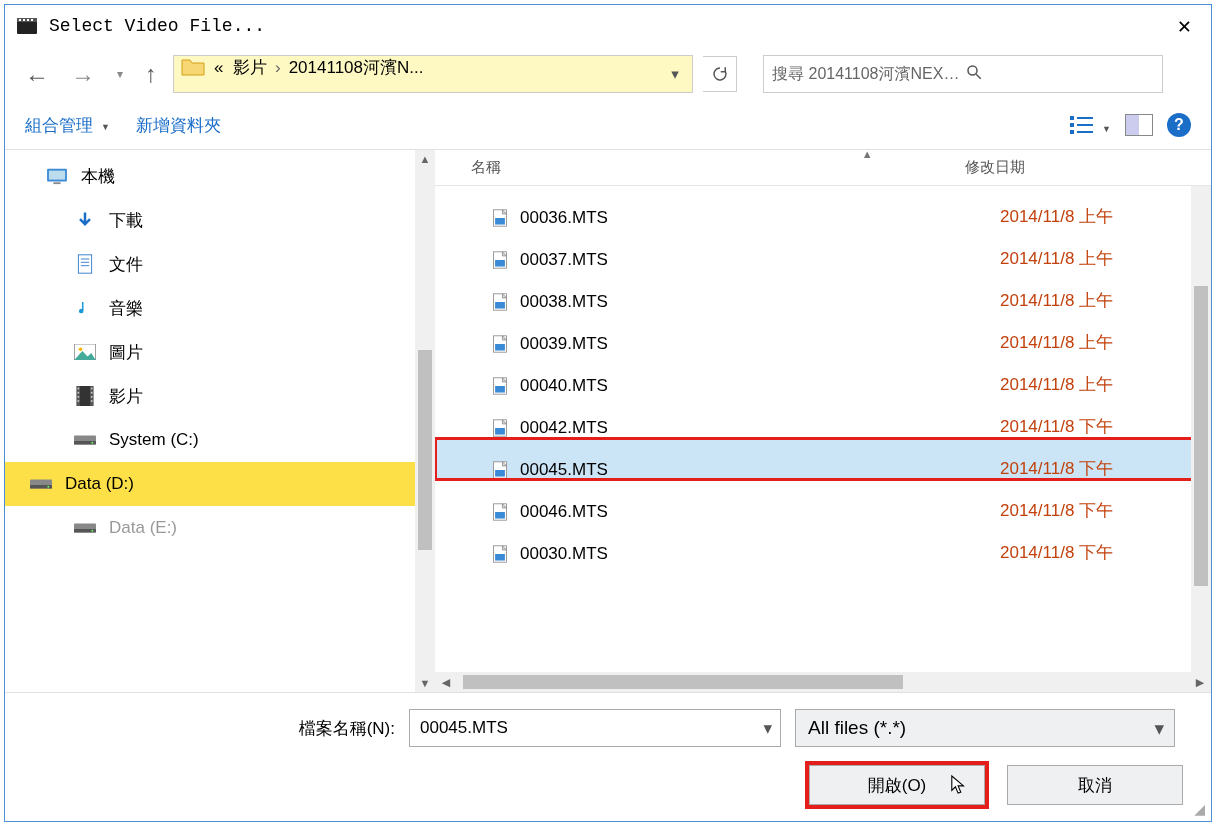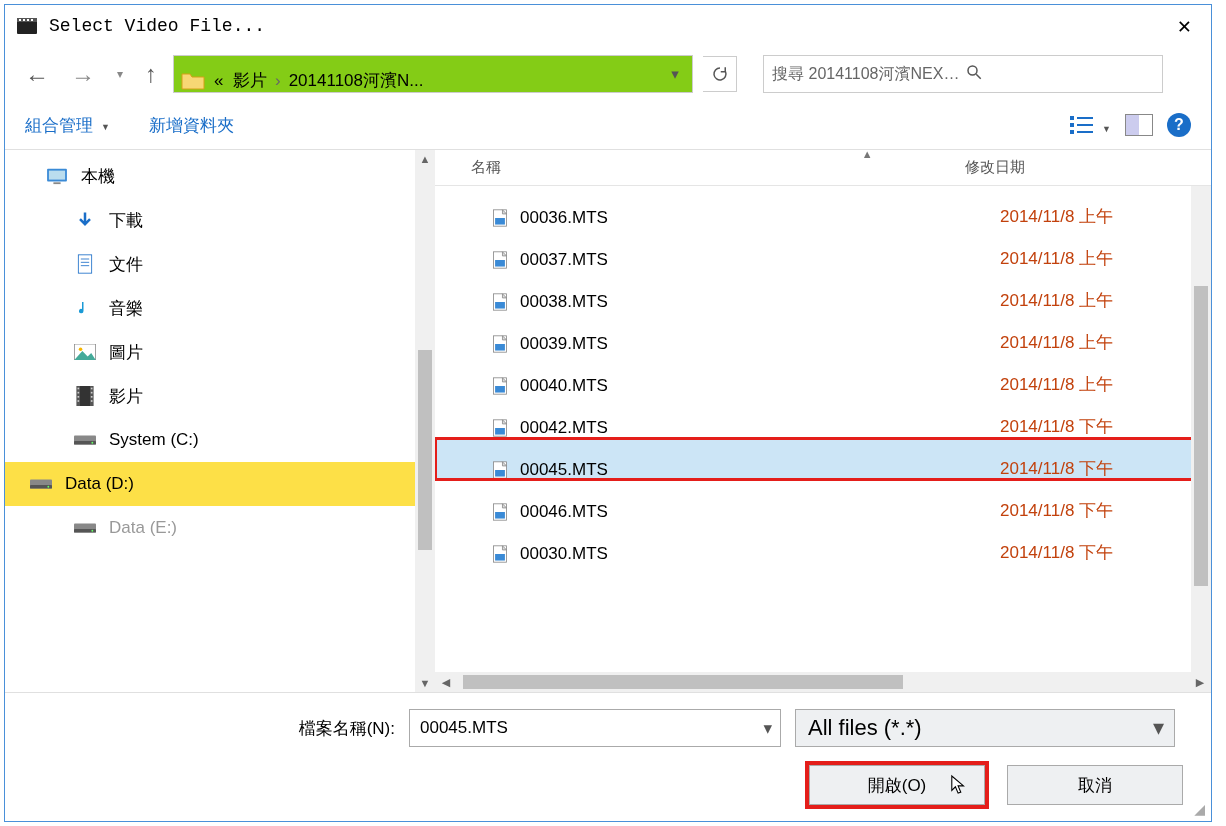--- a/index.html
+++ b/index.html
@@ -6,31 +6,31 @@
 body { font-family: "Microsoft JhengHei", "Segoe UI", sans-serif; font-size: 15px; background: #fff; color: #000; width: 1226px; height: 826px; overflow: hidden; }
 .dialog { width: 1208px; height: 818px; border: 1px solid #4a90d9; margin: 4px; display: flex; flex-direction: column; background: #fff; }
 .titlebar { display: flex; align-items: center; padding: 6px 10px; height: 42px; font-family: Liberation Mono, monospace; }
 .titlebar .app-icon { width: 24px; height: 24px; margin-right: 10px; }
 .titlebar .title { flex: 1; font-size: 18px; color: #000; }
 .titlebar .close { font-size: 22px; padding: 2px 10px; cursor: pointer; color: #000; }
 
 .navrow { display: flex; align-items: center; padding: 8px 14px; gap: 10px; }
 .nav-arrow { color: #888; font-size: 24px; padding: 2px 6px; }
 .nav-arrow.active { color: #555; }
-.path-box { flex: 1; display: flex; align-items: flex-end; border: 1px solid #ccc; height: 38px; background: #84cc16; max-width: 520px; }
+.path-box { flex: 1; display: flex; align-items: flex-start; border: 1px solid #ccc; height: 38px; background: #fef9c3; max-width: 520px; }
 .folder-icon { width: 26px; height: 22px; margin: 0 6px; display: inline-flex; align-items: center; justify-content: center; }
 .path-text { flex: 1; color: #000; font-size: 17px; padding-left: 2px; white-space: nowrap; overflow: hidden; }
 .path-drop, .refresh-btn { width: 34px; height: 36px; display: flex; align-items: center; justify-content: center; color: #555; }
 .refresh-box { border: 1px solid #ccc; border-left: none; }
 .search-box { width: 400px; border: 1px solid #ccc; height: 38px; display: flex; align-items: center; padding: 0 8px; color: #666; margin-left: 16px; }
 .search-box span { flex: 1; font-size: 16px; white-space: nowrap; overflow: hidden; text-overflow: ellipsis; }
 .search-icon { color: #555; font-size: 16px; margin-left: 4px; }
 
 .toolbar { display: flex; align-items: center; padding: 8px 20px 8px 20px; height: 48px; }
-.toolbar .left { flex: 1; display: flex; gap: 39px; }
+.toolbar .left { flex: 1; display: flex; gap: 26px; }
 .toolbar a { color: #1a6ec8; font-size: 17px; cursor: pointer; display: flex; align-items: center; gap: 4px; }
 .toolbar .right { display: flex; align-items: center; gap: 14px; }
 .view-btn { display: flex; align-items: center; gap: 4px; color: #1a6ec8; font-size: 20px; }
 .preview-btn { width: 28px; height: 22px; border: 1px solid #888; display: flex; }
 .preview-btn::before { content: ""; width: 50%; background: #cce; }
 .help-btn { width: 24px; height: 24px; border-radius: 50%; background: #1a6ec8; color: #fff; font-weight: bold; display: flex; align-items: center; justify-content: center; font-size: 16px; }
 
 .body { flex: 1; display: flex; border-top: 1px solid #e0e0e0; overflow: hidden; }
 .sidebar { width: 430px; overflow-y: auto; position: relative; }
 .sidebar-inner { padding-top: 4px; }
@@ -61,21 +61,21 @@
 .flist-scroll-h .h-thumb { position: absolute; left: 28px; height: 14px; width: 440px; background: #c0c0c0; top: 3px; }
 .flist-scroll-h .sb-arrow { position: absolute; }
 .flist-scroll-h .sb-arrow.l { left: 2px; }
 .flist-scroll-h .sb-arrow.r { right: 2px; }
 
 .footer { border-top: 1px solid #e0e0e0; padding: 16px 28px 16px 0; }
 .fn-row { display: flex; align-items: center; gap: 14px; margin-bottom: 18px; }
 .fn-label { width: 390px; text-align: right; font-size: 17px; }
 .fn-input { flex: 0 0 372px; border: 1px solid #aaa; height: 38px; display: flex; align-items: center; padding: 0 10px; font-size: 17px; position: relative; }
 .fn-input .dd { position: absolute; right: 8px; color: #555; }
-.ft-select { flex: 0 0 380px; border: 1px solid #aaa; height: 38px; display: flex; align-items: center; padding: 0 12px; font-size: 22px; background: #eef0f2; position: relative; }
+.ft-select { flex: 0 0 380px; border: 1px solid #aaa; height: 38px; display: flex; align-items: center; padding: 0 12px; font-size: 19px; background: #eef0f2; position: relative; }
 .ft-select .dd { position: absolute; right: 10px; color: #555; }
 .btn-row { display: flex; justify-content: flex-end; gap: 22px; align-items: center; }
 .btn { width: 176px; height: 40px; border: 1px solid #aaa; background: #eef0f2; display: flex; align-items: center; justify-content: center; font-size: 17px; cursor: pointer; position: relative; }
 .btn.primary-highlight { outline: 4px solid #e41e1a; }
 .cursor { position: absolute; right: 16px; top: 8px; font-size: 20px; color: #000; }
 .resize-grip { position: absolute; right: 6px; bottom: 4px; color: #aaa; font-size: 14px; }
 .drop-caret::after { content: "▼"; font-size: 9px; margin-left: 4px; color: #555; }
 .chev::after { content: "›"; margin: 0 8px; color: #666; }
 </style>
 </head>

